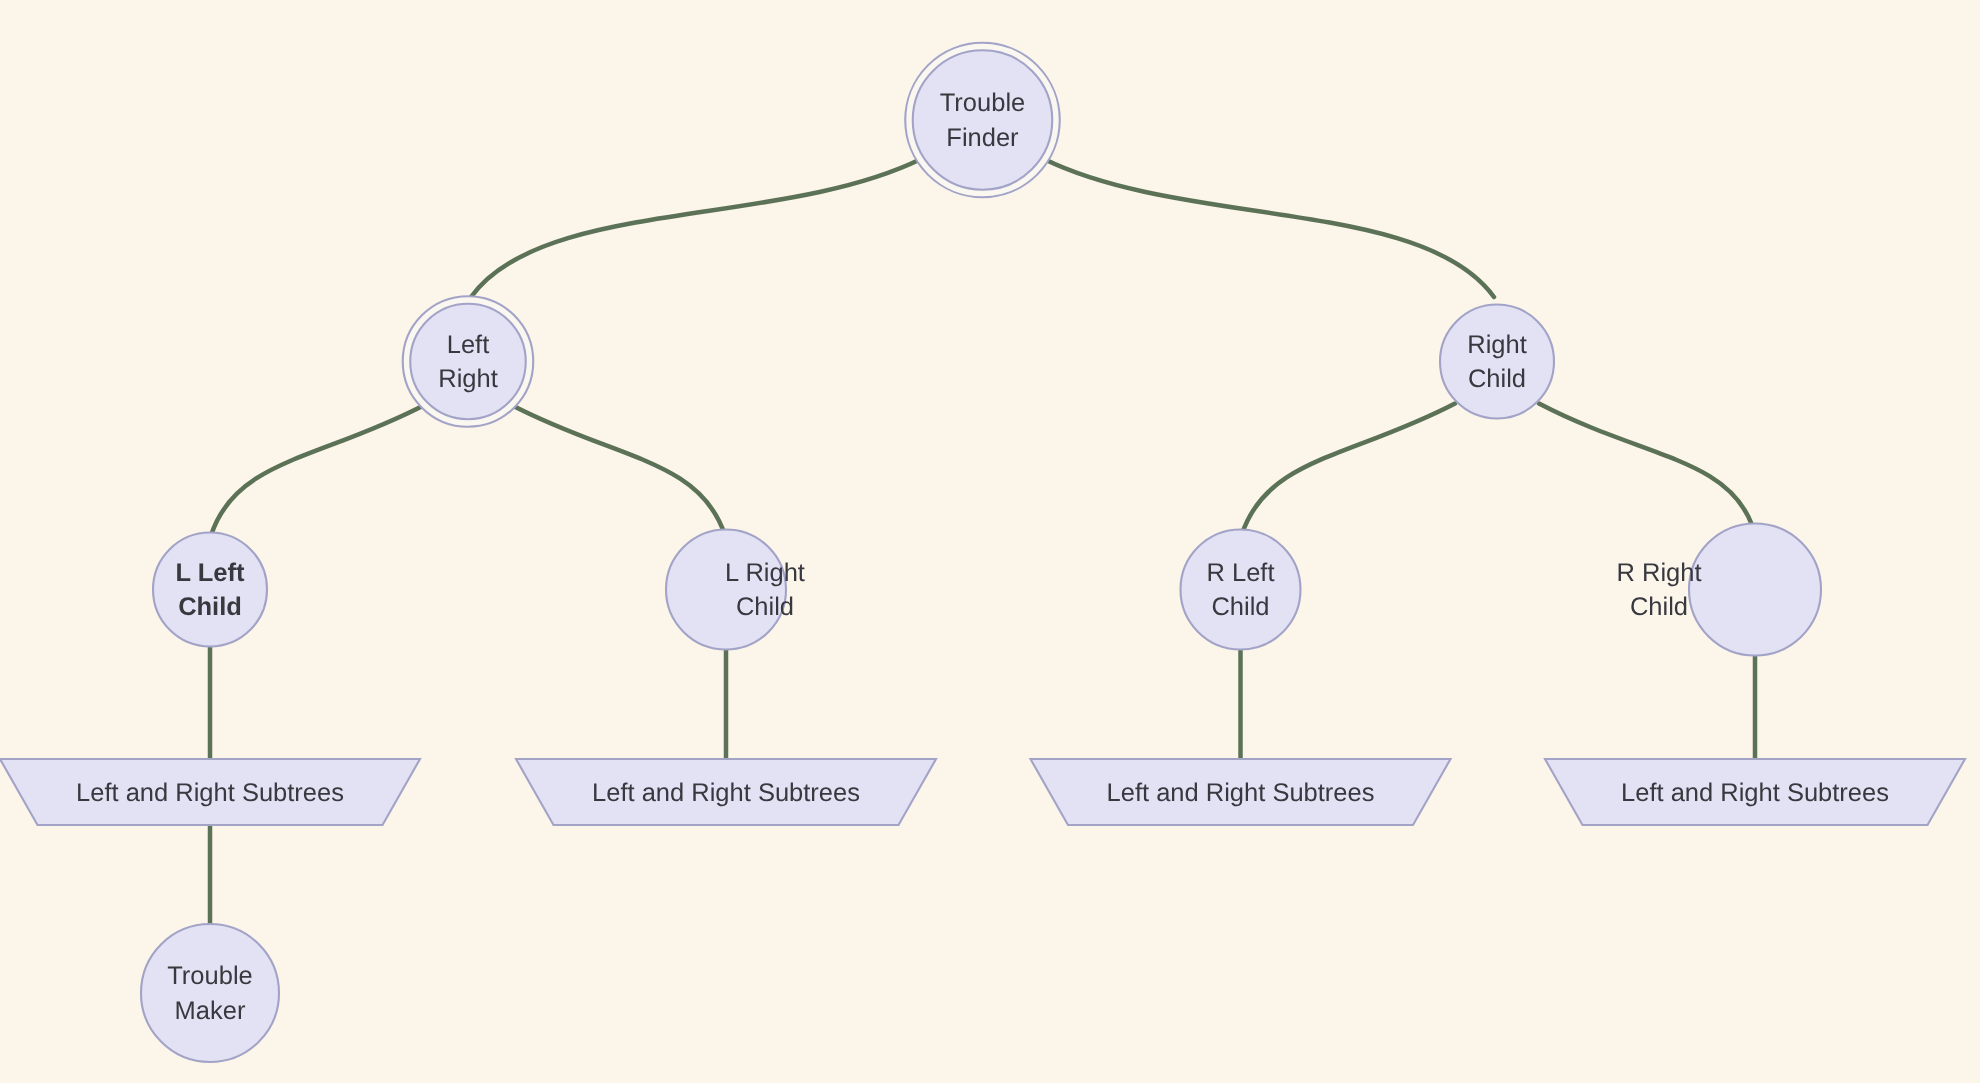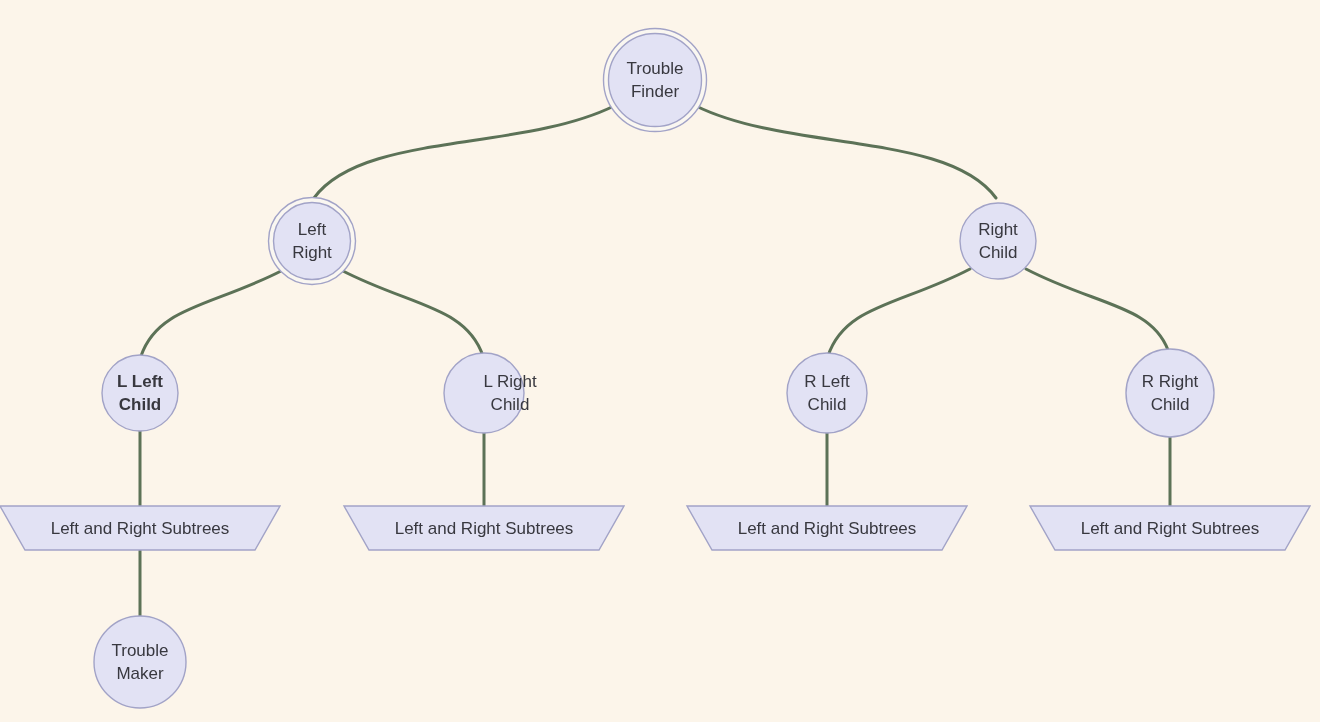--- a/index.html
+++ b/index.html
@@ -78,21 +78,21 @@
 
   <div class="label" style="left:102px;top:355px;width:76px;height:76px;font-weight:bold;">L Left
 Child</div>
 
   <div class="label" style="left:470px;top:353px;width:80px;height:80px;">L Right
 Child</div>
 
   <div class="label" style="left:787px;top:353px;width:80px;height:80px;">R Left
 Child</div>
 
-  <div class="label" style="left:1126px;top:349px;width:88px;height:88px;text-align:center;">R Right
+  <div class="label" style="left:1062px;top:349px;width:88px;height:88px;text-align:center;">R Right
 Child</div>
 
   <div class="label" style="left:0px;top:506px;width:280px;height:44px;">Left and Right Subtrees</div>
 
   <div class="label" style="left:344px;top:506px;width:280px;height:44px;">Left and Right Subtrees</div>
 
   <div class="label" style="left:687px;top:506px;width:280px;height:44px;">Left and Right Subtrees</div>
 
   <div class="label" style="left:1030px;top:506px;width:280px;height:44px;">Left and Right Subtrees</div>
 

